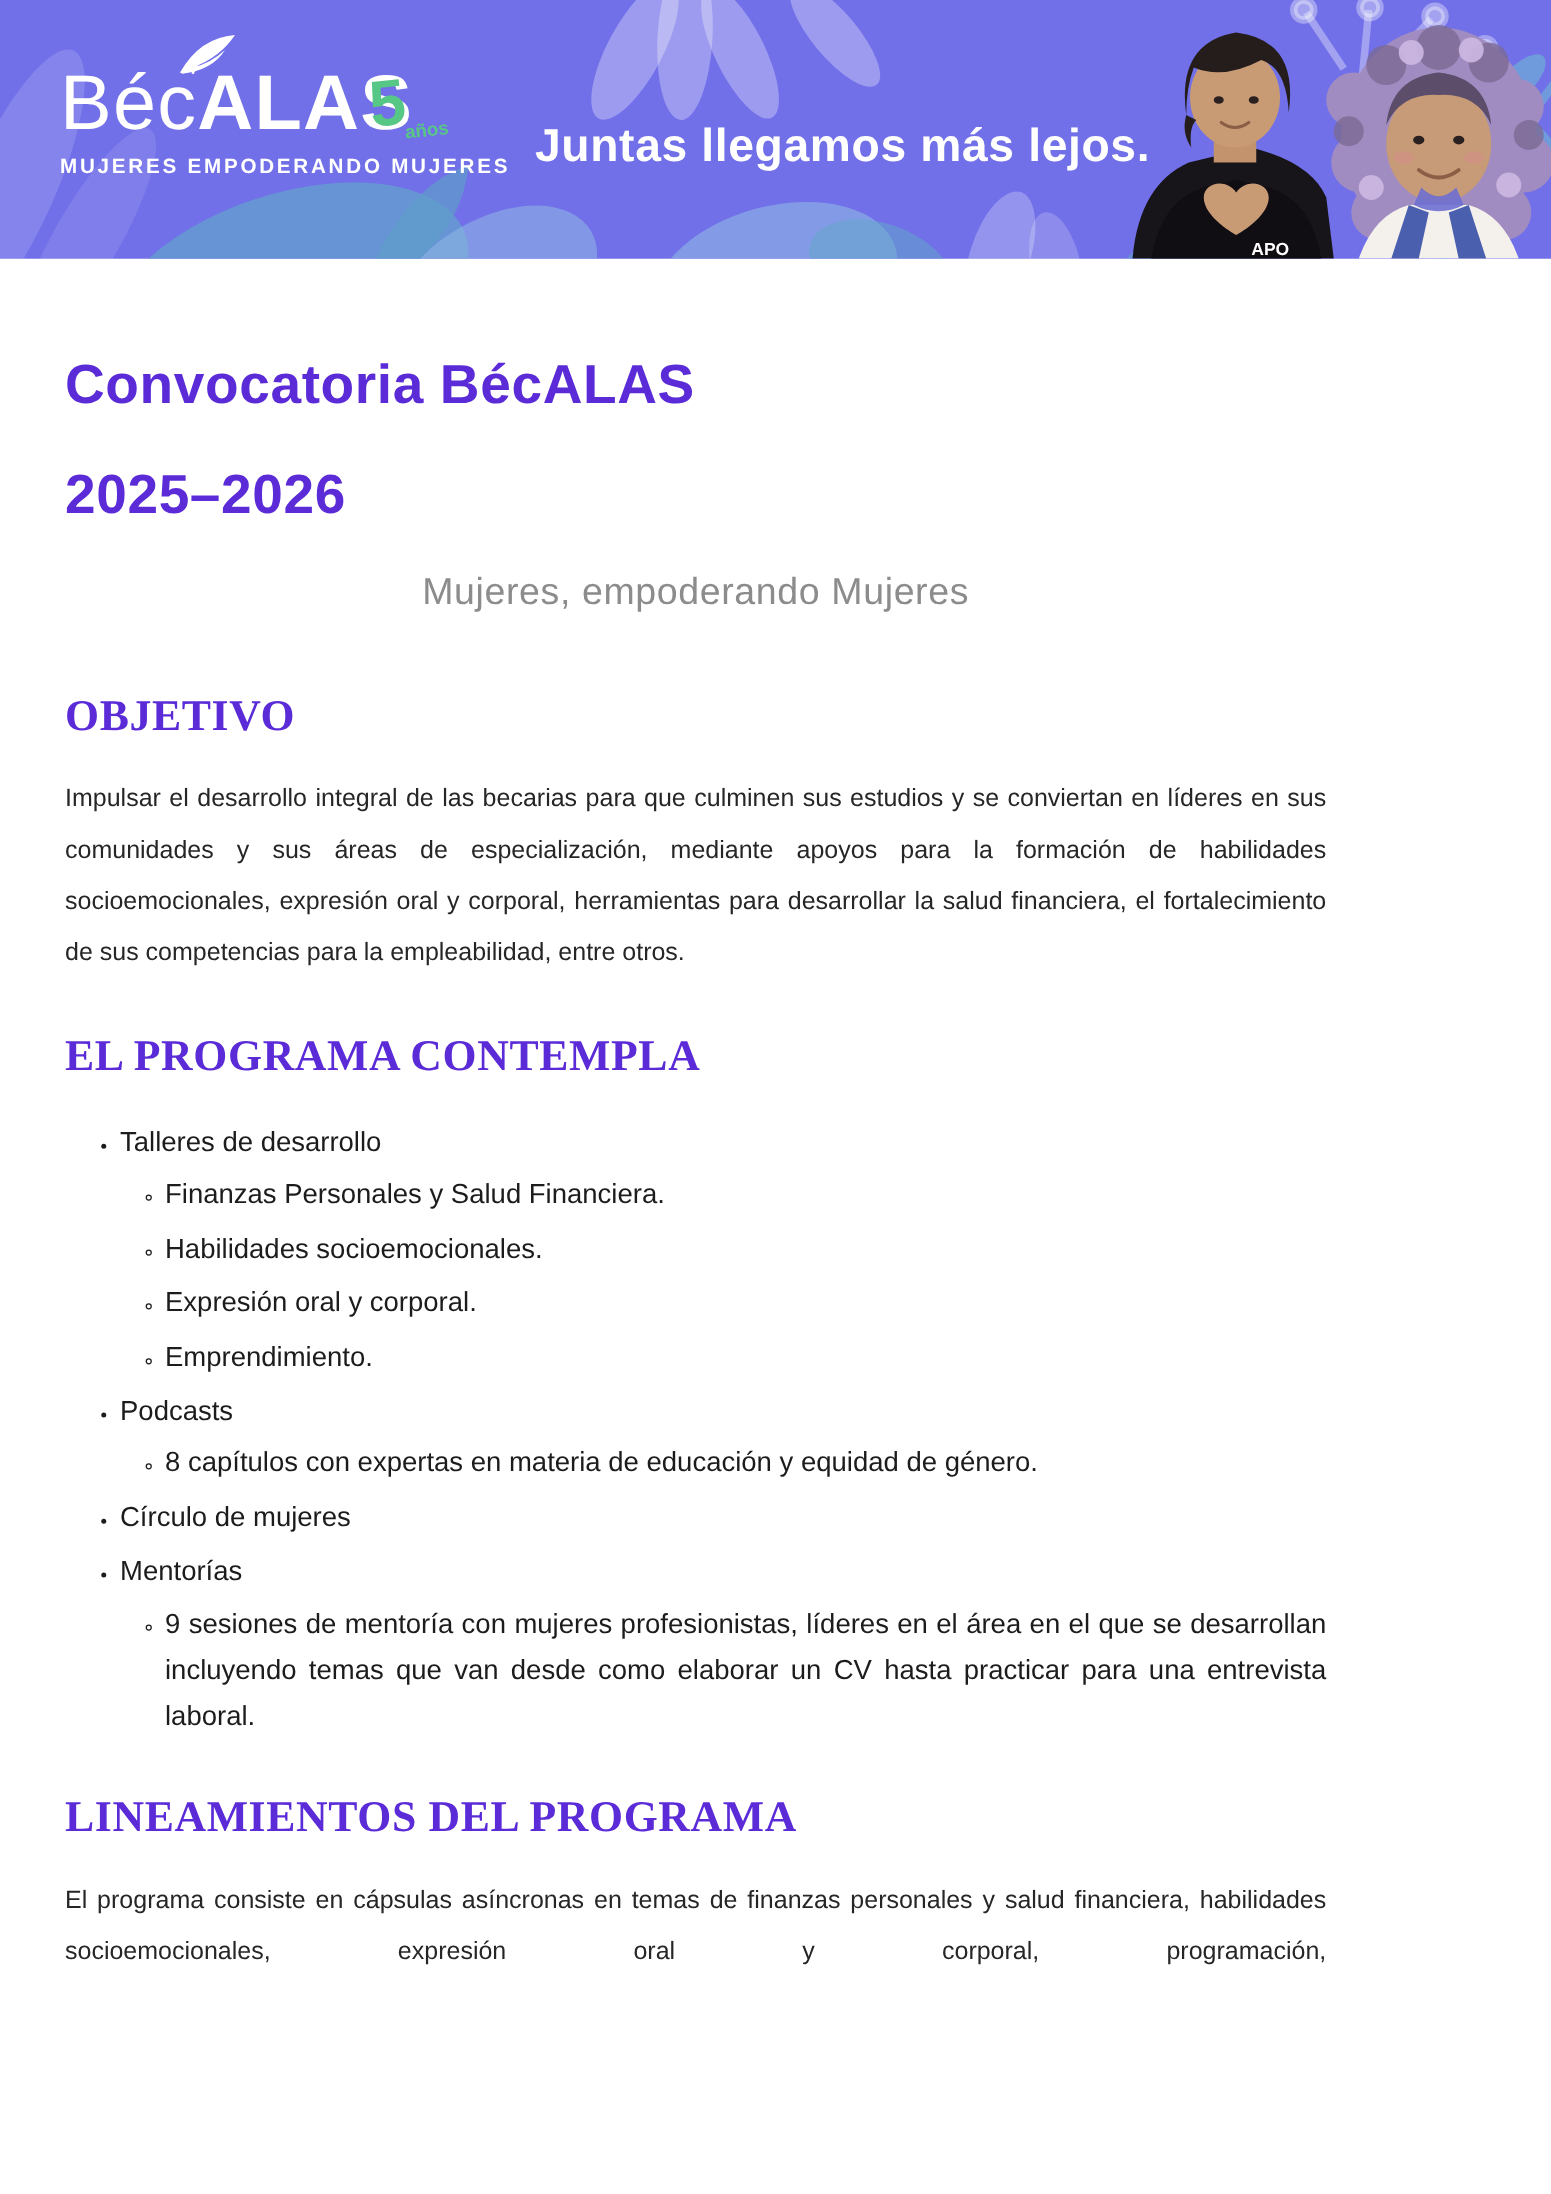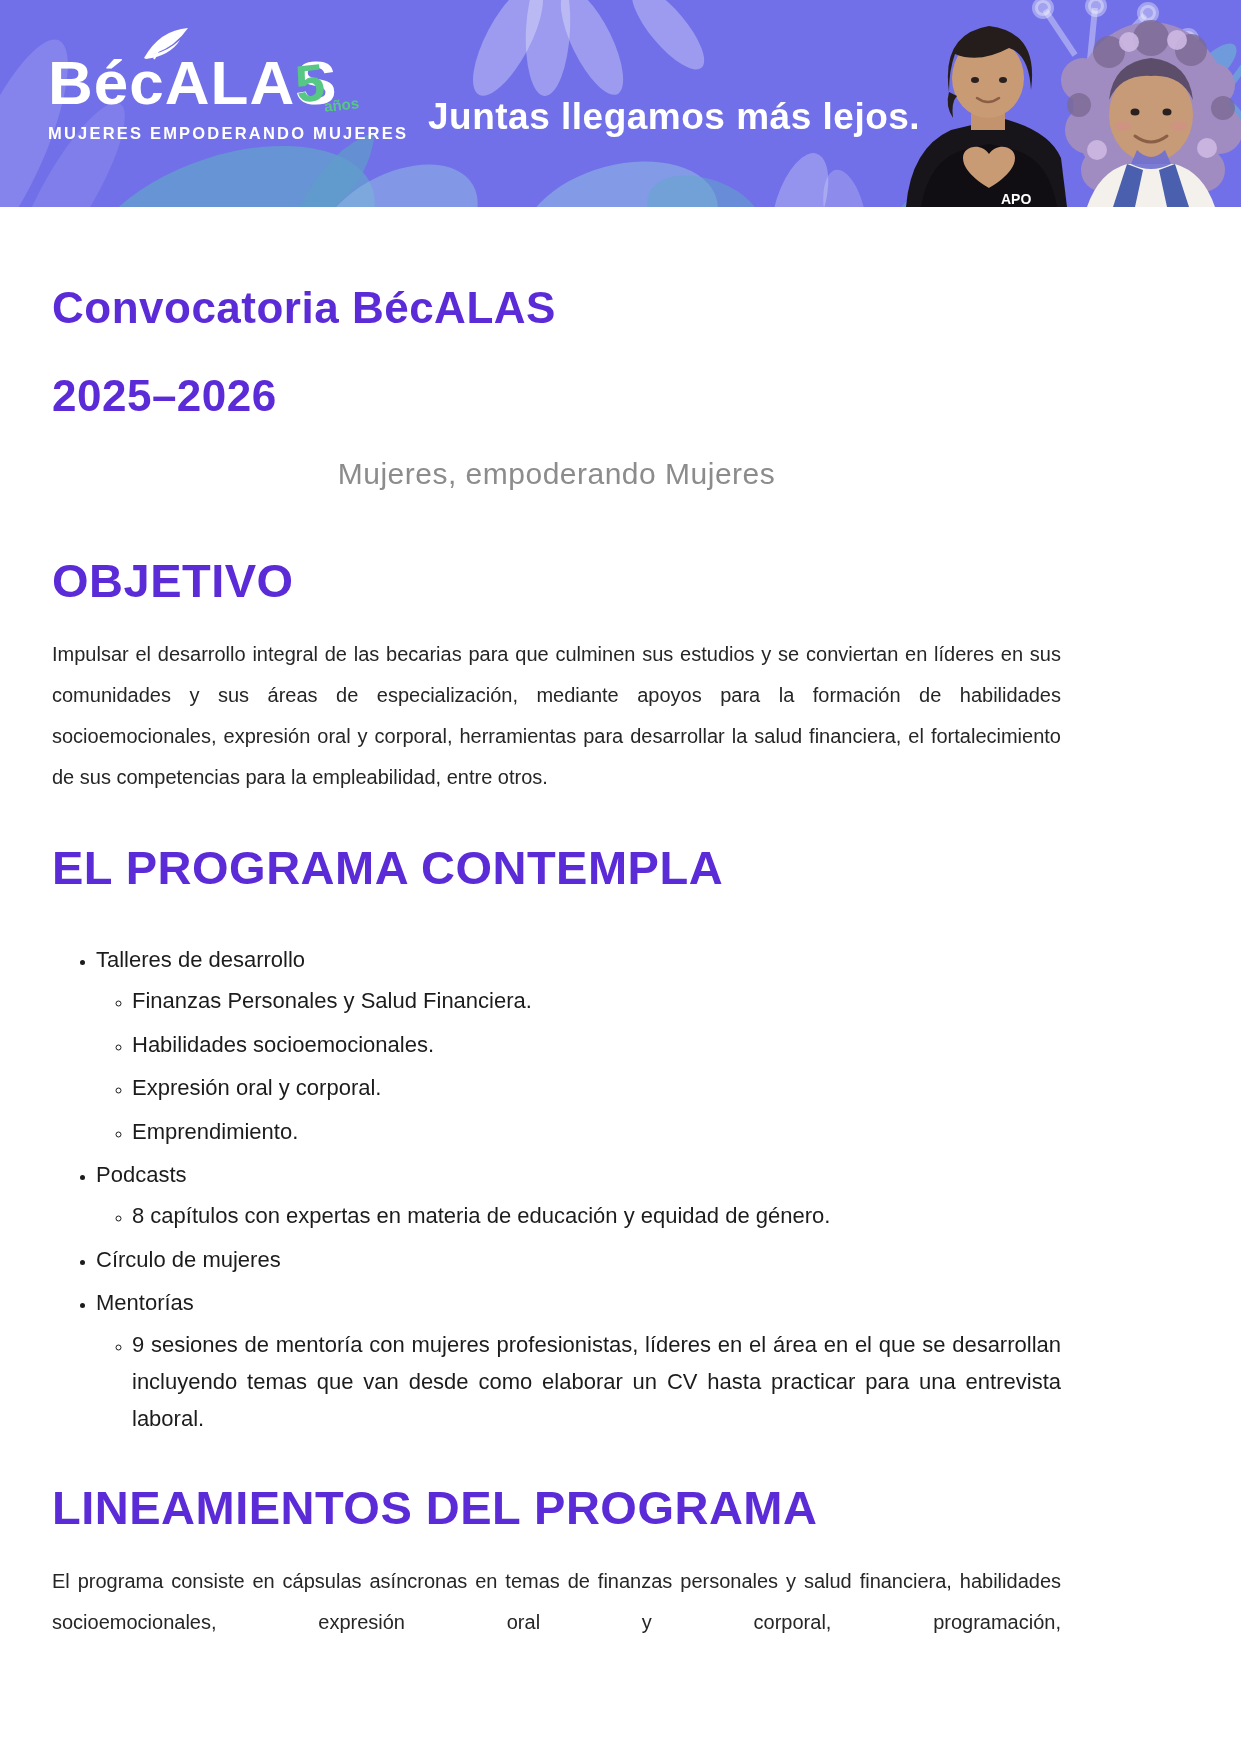--- a/index.html
+++ b/index.html
@@ -12,21 +12,21 @@
   }
 
   
   .banner {
     position: relative; width: 1241px; height: 207px;
     background: #7170e9; overflow: hidden;
   }
   .banner .deco { position: absolute; left: 0; top: 0; }
   .logo-wrap { position: absolute; left: 48px; top: 52px; }
   .logo-line { position: relative; color: #ffffff; font-size: 62px; line-height: 1; letter-spacing: 1px; }
-  .logo-light { font-weight: 700; margin-top: 24px; }
+  .logo-light { font-weight: 400; margin-top: 24px; }
   .logo-bold { font-weight: 800; }
   .feather { position: absolute; left: 92px; top: -26px; }
   .logo-tagline {
     margin-top: 10px; color: #ffffff; font-weight: 700;
     font-size: 16.5px; letter-spacing: 2.2px; text-align: center;
   }
   .badge-5 {
     position: absolute; left: 296px; top: 58px; color: #57c785;
     transform: rotate(-6deg); text-align: left; width: 70px;
   }
@@ -44,32 +44,32 @@
     color: #5b2bd8; font-weight: 800;
     font-size: 44px; letter-spacing: 0.5px;
   }
   .doc-title.t1 { margin-top: 76px; }
   .doc-title.t2 { margin-top: 38px; }
   .doc-subtitle {
     text-align: center; color: #8c8c8c; font-weight: 400;
     font-size: 30px; margin-top: 36px; letter-spacing: 0.5px;
   }
   h2.section-heading {
-    color: #5b2bd8; font-size: 47px; font-weight: 800;
-    letter-spacing: 0.5px; margin-top: 62px;
+    color: #5b2bd8; font-size: 35px; font-weight: 800;
+    letter-spacing: 0.5px; margin-top: 62px; font-family: Liberation Serif, serif;
   }
   h2.mt-sm { margin-top: 42px; }
   p.body-par {
     margin-top: 26px; font-size: 20px; line-height: 2.05;
     text-align: justify; color: #262626;
   }
   p.justify-last { text-align-last: justify; }
 
   ul.lvl1 {
-    margin-top: 46px; list-style: disc; padding-left: 44px;
+    margin-top: 30px; list-style: disc; padding-left: 44px;
     font-size: 22px; color: #1c1c1c;
   }
   ul.lvl1 > li { margin-bottom: 6px; line-height: 1.7; }
   ul.lvl1 > li::marker { font-size: 16px; }
   ul.lvl2 {
     list-style: circle; padding-left: 36px; margin-top: 4px;
   }
   ul.lvl2 > li { margin-bottom: 6px; line-height: 1.7; text-align: justify; }
   ul.lvl2 > li::marker { font-size: 16px; }
 </style>

